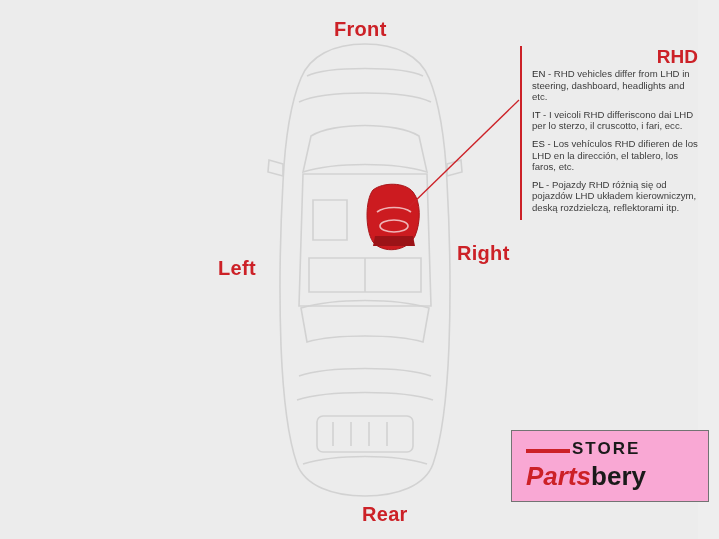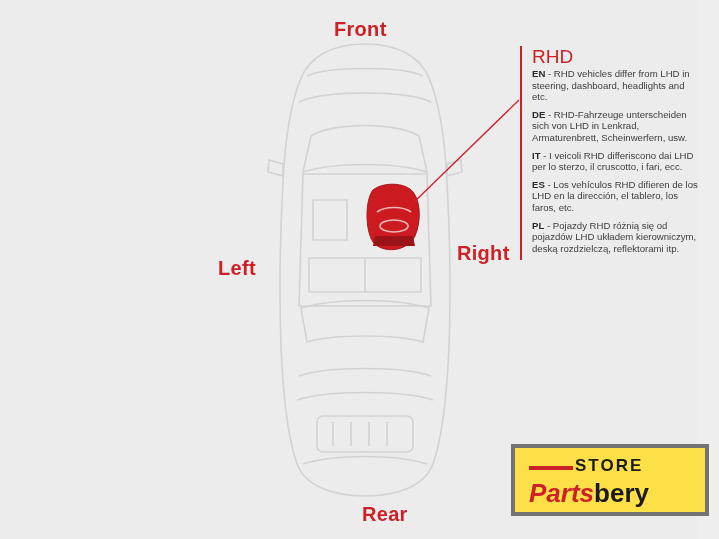--- a/index.html
+++ b/index.html
@@ -49,60 +49,61 @@
     position: absolute;
     left: 520px;
     top: 46px;
     width: 178px;
     padding-left: 10px;
     border-left: 2px solid #cc2127;
     box-sizing: border-box;
   }
   #callout-title {
     color: #cc2127;
-    font-weight: normal;
+    font-weight: bold;
     font-size: 19px;
     line-height: 21px;
-    margin: 0 0 1px 0;
+    margin: 0 0 1px 8px;
+    text-align: right;
   }
   #callout-subtitle {
     color: #2b2b2b;
     font-weight: bold;
     font-size: 11.5px;
     line-height: 13px;
     margin: 0 0 7px 0;
   }
   .lang-block {
     color: #3d3d3d;
     font-size: 9.6px;
     line-height: 11.6px;
     margin: 0 0 6px 0;
   }
   .lang-code {
-    font-weight: bold;
+    font-weight: normal;
     color: #2b2b2b;
   }
 
   
   #leader {
     position: absolute;
     left: 0; top: 0;
     width: 719px; height: 539px;
     pointer-events: none;
   }
 
   
   #logo {
     position: absolute;
     left: 511px;
-    top: 444px;
+    top: 430px;
     width: 198px;
     height: 72px;
-    background: #fde047;
-    border: 4px solid #737373;
+    background: #f9a8d4;
+    border: 1px solid #737373;
     box-sizing: border-box;
   }
   #logo-store {
     position: absolute;
     left: 60px;
     top: 8px;
     font-weight: bold;
     font-size: 17px;
     letter-spacing: 2px;
     color: #1a1a1a;
@@ -205,23 +206,20 @@
     <line x1="409" y1="207" x2="519" y2="100" stroke="#cc2127" stroke-width="1.3"></line>
   </svg>
 
   <div id="callout">
     <div id="callout-title">RHD</div>
 
     <p class="lang-block">
       <span class="lang-code">EN</span><span> - RHD vehicles differ from LHD in steering, dashboard, headlights and etc.</span>
     </p>
     <p class="lang-block">
-      <span class="lang-code">DE</span><span> - RHD-Fahrzeuge unterscheiden sich von LHD in Lenkrad, Armaturenbrett, Scheinwerfern, usw.</span>
-    </p>
-    <p class="lang-block">
       <span class="lang-code">IT</span><span> - I veicoli RHD differiscono dai LHD per lo sterzo, il cruscotto, i fari, ecc.</span>
     </p>
     <p class="lang-block">
       <span class="lang-code">ES</span><span> - Los vehículos RHD difieren de los LHD en la dirección, el tablero, los faros, etc.</span>
     </p>
     <p class="lang-block">
       <span class="lang-code">PL</span><span> - Pojazdy RHD różnią się od pojazdów LHD układem kierowniczym, deską rozdzielczą, reflektorami itp.</span>
     </p>
   </div>
 

